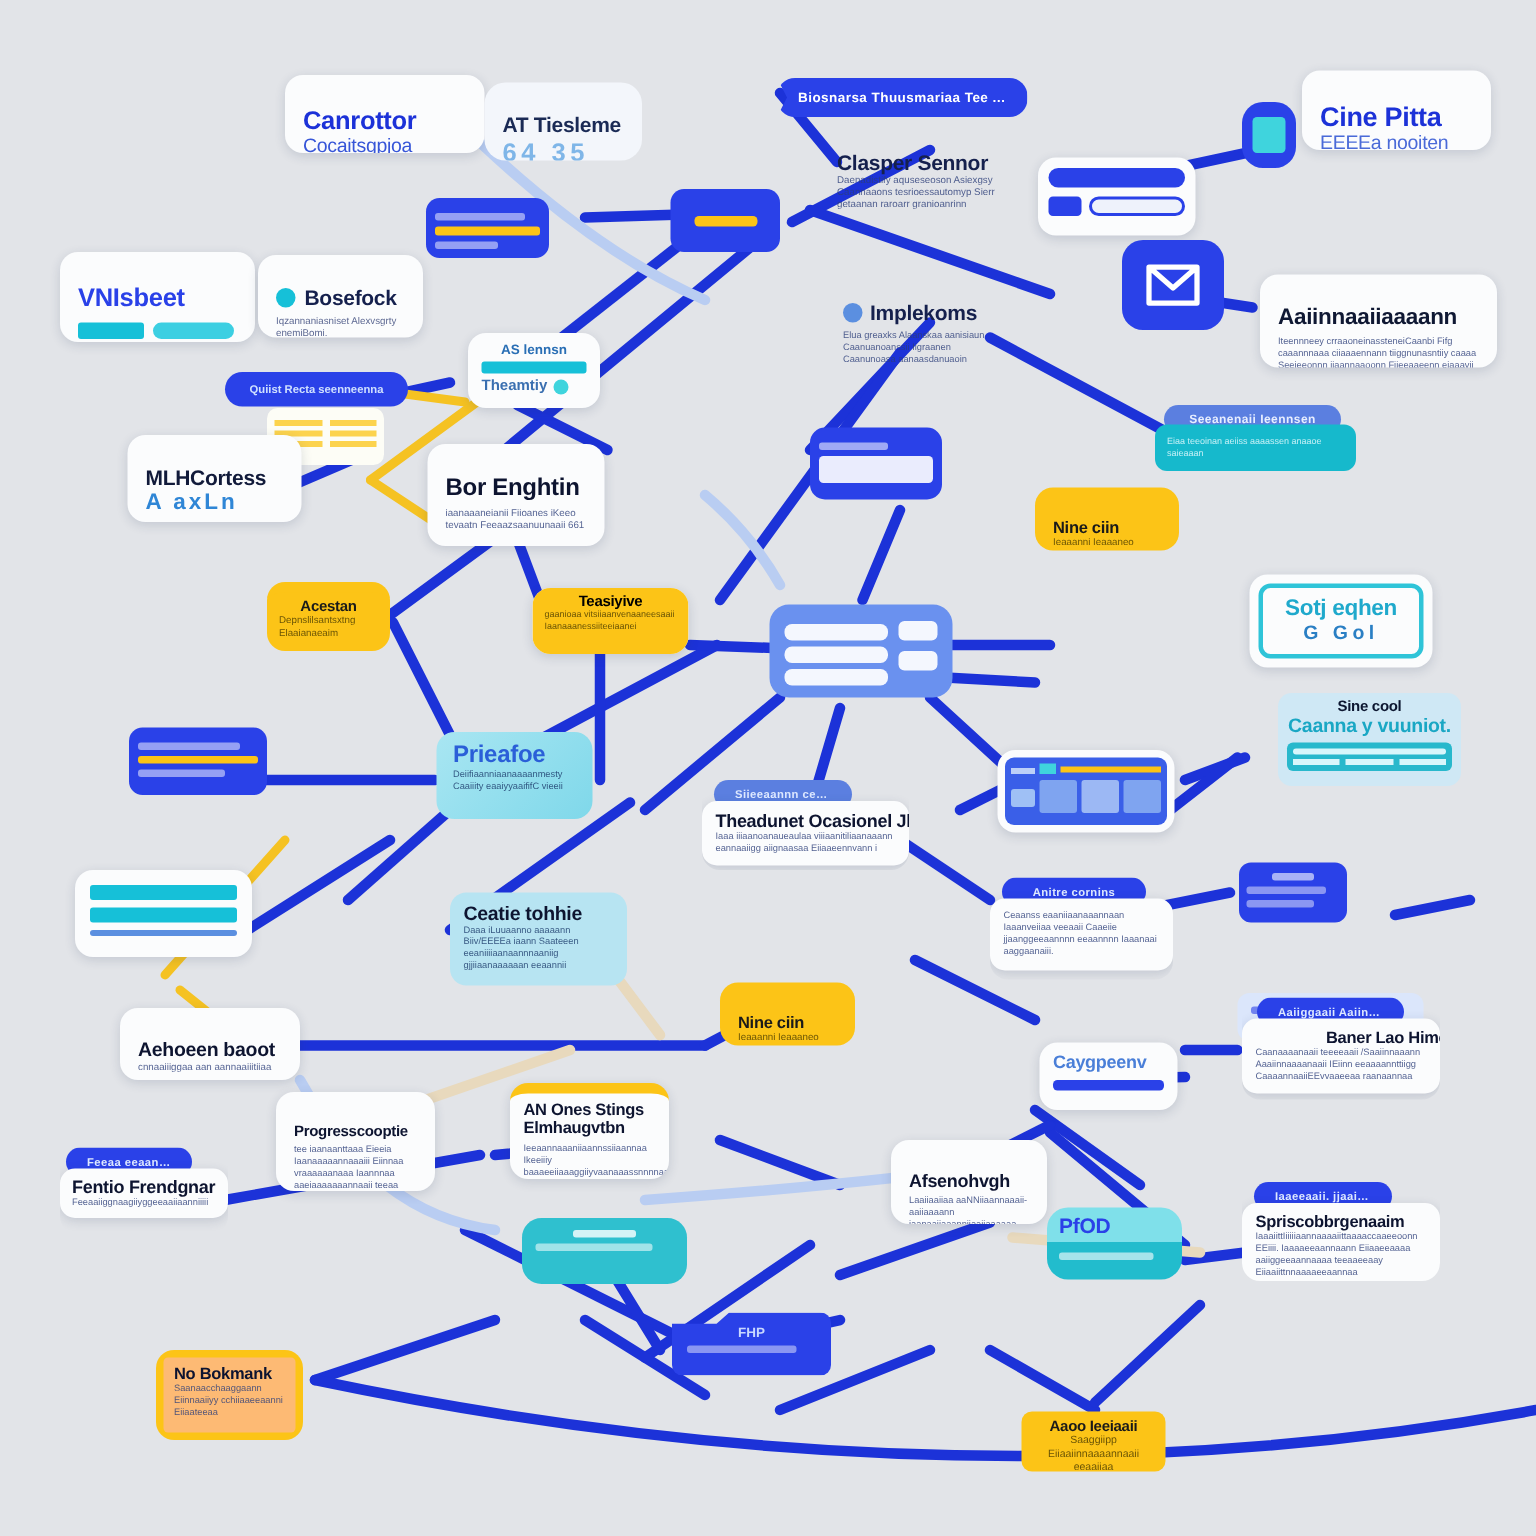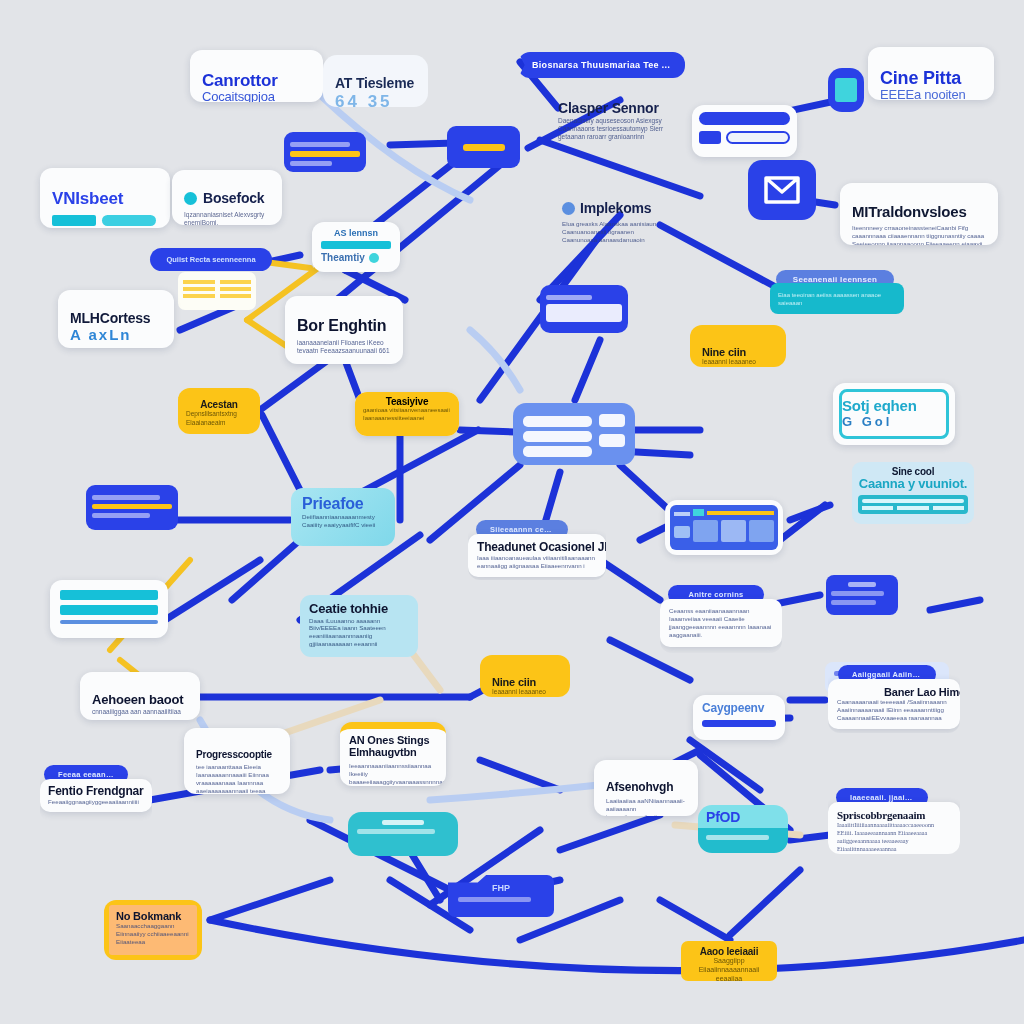--- a/index.html
+++ b/index.html
@@ -243,21 +243,21 @@
     <div class="t-body" style="font-size:6.2px; color:#2d3f7a; margin-top:3px;">Elua greaxks Alaanskaa aanisiaun Caanuanoanssii Iigraanen Caanunoasa aanaasdanuaoin iidgxeex Saae teaties raaney raranaanits</div>
   </div>
 
   <div class="icon-tile" style="left:748px; top:160px; width:68px; height:60px;">
     <svg width="40" height="32" viewBox="0 0 40 32">
       <path d="M4 4 h32 v24 h-32 z M4 4 L20 18 L36 4" fill="none" stroke="#fff" stroke-width="3.5" stroke-linejoin="round"></path>
     </svg>
   </div>
 
   <div class="node s-white" style="left:840px; top:183px; width:158px; height:62px;">
-    <div class="t-title" style="font-size:15px; color:#0f1833;">MITraldonvsloes</div>
+    <div class="t-title" style="font-size:15px; color:#0f1833;">Aaiinnaaiiaaaann</div>
     <div class="t-body" style="font-size:6.2px; color:#2d3f7a; margin-top:3px;">Iteennneey crraaoneinassteneiCaanbi Fifg caaannnaaa ciiaaaennann tiiggnunasntiiy caaaa Seeieeonnn jjaannaaoonn Fiieeaaeenn eiaaavii</div>
   </div>
 
   <div class="node s-blue" style="left:150px; top:248px; width:122px; height:23px; border-radius:999px; padding:0; display:flex; align-items:center; justify-content:center;">
     <span style="font-size:7.5px; font-weight:bold; color:#cfe0ff;">Quiist Recta seenneenna</span>
   </div>
 
   <div class="node s-white" style="left:312px; top:222px; width:88px; height:50px; padding:6px 9px;">
     <div style="font-size:9px; font-weight:bold; color:#2a6fb5; text-align:center;">AS lennsn</div>
     <div style="height:8px; background:#16c0d8; border-radius:2px; margin:3px 0;"></div>
@@ -273,21 +273,21 @@
       <div style="height:4px; background:#fcd34d; margin:3px 0;"></div>
       <div style="height:4px; background:#fcd34d; margin:3px 0;"></div>
     </div>
     <div style="flex:1;">
       <div style="height:4px; background:#fcd34d; margin:3px 0;"></div>
       <div style="height:4px; background:#fcd34d; margin:3px 0;"></div>
       <div style="height:4px; background:#fcd34d; margin:3px 0;"></div>
     </div>
   </div>
 
-  <div class="node s-white" style="left:58px; top:290px; width:116px; height:58px;">
+  <div class="node s-white" style="left:85px; top:290px; width:116px; height:58px;">
     <div class="t-title" style="font-size:14px; color:#111a3a;">MLHCortess</div>
     <div class="t-title" style="font-size:15px; color:#2f86d6; letter-spacing:2px;">A axLn</div>
   </div>
 
   <div class="node s-white" style="left:285px; top:296px; width:118px; height:68px;">
     <div class="t-title" style="font-size:16px; color:#0d1430;">Bor Enghtin</div>
     <div class="t-body" style="font-size:6.5px; color:#2d3f7a; margin-top:4px;">iaanaaaneianii Fiioanes iKeeo tevaatn Feeaazsaanuunaaii 661</div>
   </div>
 
   <div class="node s-blue" style="left:540px; top:285px; width:88px; height:48px; border-radius:10px; padding:6px;">
@@ -331,21 +331,21 @@
       <div class="inner-field"></div>
       <div class="inner-field"></div>
     </div>
     <div style="display:flex; flex-direction:column; gap:7px; padding-top:2px;">
       <div class="mini-btn"></div>
       <div class="mini-btn"></div>
     </div>
   </div>
 
   <div class="node s-white" style="left:833px; top:383px; width:122px; height:62px; padding:6px;">
-    <div style="border:3px solid #2fc4d8; border-radius:8px; height:100%; display:flex; flex-direction:column; justify-content:center;">
+    <div style="border:3px solid #2fc4d8; border-radius:8px; height:100%; display:flex; flex-direction:column; align-items:center; justify-content:center;">
       <div class="t-title" style="font-size:15px; color:#1fa9cc;">Sotj eqhen</div>
       <div class="t-title" style="font-size:13px; color:#2a7fc4; letter-spacing:3px;">G Gol</div>
     </div>
   </div>
 
   <div class="node" style="left:291px; top:488px; width:104px; height:58px; border-radius:12px;
               background:linear-gradient(135deg,#a9e6f2,#7fd8ea); padding:7px 11px;">
     <div class="t-title" style="font-size:16px; color:#2a5fd8;">Prieafoe</div>
     <div class="t-body" style="font-size:6.2px; color:#1b3a6b;">Deiifiaanniaanaaaanmesty Caaiiity eaaiyyaaififC vieeii</div>
   </div>
@@ -461,21 +461,21 @@
     </div>
   </div>
 
   <div class="node s-white" style="left:594px; top:760px; width:104px; height:56px;">
     <div class="t-title" style="font-size:12px; color:#0d1430;">Afsenohvgh</div>
     <div class="t-body" style="font-size:6.2px; color:#2d3f7a; margin-top:3px;">Laaiiaaiiaa aaNNiiaannaaaii-aaiiaaaann iaanaaiiaaanniiaaiiaaaaaa ijjeeaannaaii. jjeeaaaannaay Aaaaiianii ggii eeiinn</div>
   </div>
 
   <div class="node" style="left:828px; top:788px; width:132px; height:66px; background:transparent; padding:0;">
     <div class="pill" style="background:#2a41e8; color:#dde8ff; width:92px; margin-left:8px; font-size:7.5px; text-align:center;">Iaaeeaaii. jjaaiinnaaaaoo</div>
-    <div class="s-white" style="border-radius:10px; margin-top:-5px; padding:7px 9px;font-family:Liberation Serif, serif;">
+    <div class="s-white" style="border-radius:10px; margin-top:-5px; padding:7px 9px;">
       <div class="t-title" style="font-size:11px; color:#0d1430;">Spriscobbrgenaaim</div>
       <div class="t-body" style="font-size:6.2px; color:#2d3f7a;">IaaaiittIiiiiiaannaaaaiittaaaaccaaeeoonn EEiiii. Iaaaaeeaannaann Eiiaaeeaaaa aaiiggeeaannaaaa teeaaeeaay Eiiaaiittnnaaaaeeaannaa</div>
     </div>
   </div>
 
   <div class="node" style="left:698px; top:805px; width:90px; height:48px; border-radius:14px;
               background:linear-gradient(180deg,#7fe0ea 0%,#7fe0ea 48%,#22bccd 48%,#22bccd 100%); padding:5px 8px;">
     <div class="t-title" style="font-size:14px; color:#2a41e8; text-align:left;">PfOD</div>
     <div class="bar w85" style="color:#fff; opacity:.6; margin-top:9px;"></div>
   </div>

